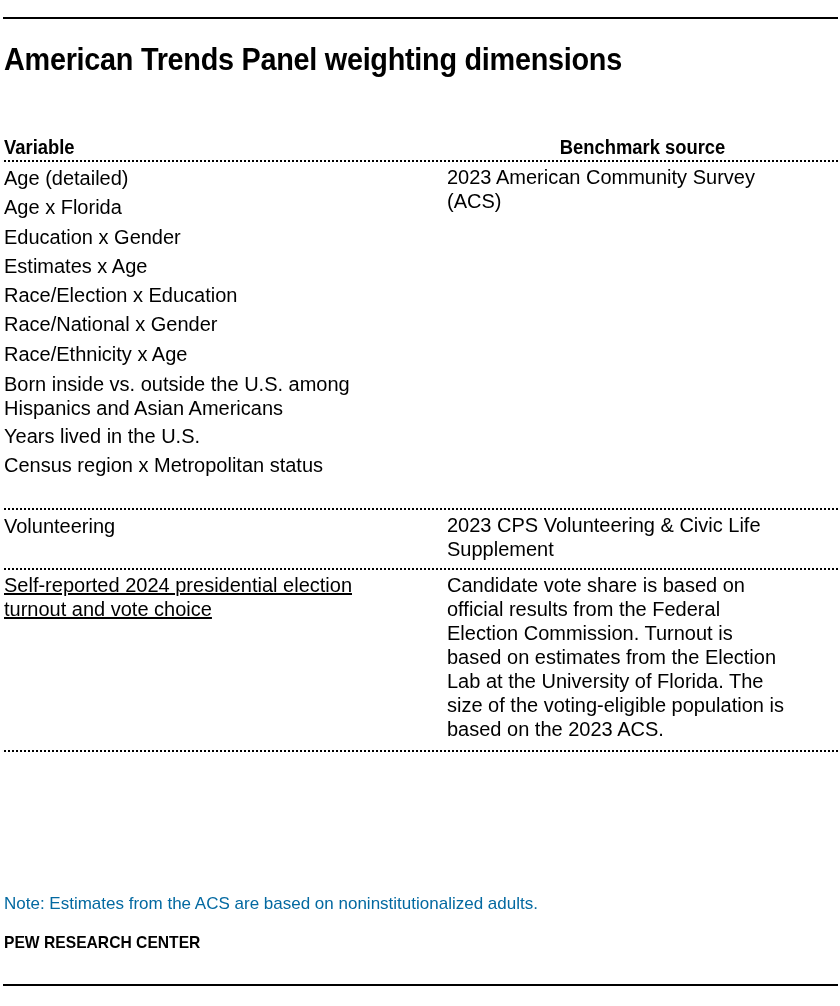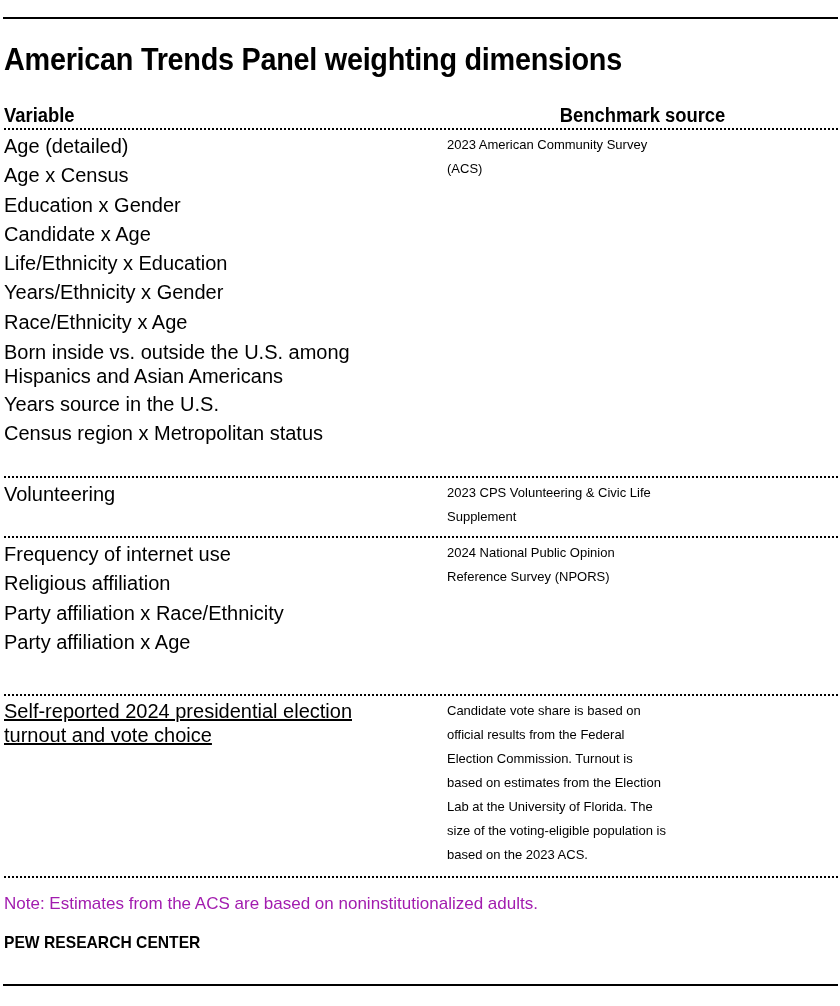--- a/index.html
+++ b/index.html
@@ -4,90 +4,78 @@
   <style>
     html, body { margin: 0; padding: 0; background: #ffffff; }
     body { width: 840px; height: 1006px; position: relative; overflow: hidden;
            font-family: "Liberation Sans", sans-serif; color: #000; }
     .rule { position: absolute; left: 3px; right: 2px; height: 2px; background: #000; }
     .rule.top { top: 17px; }
     .rule.bottom { top: 984px; }
     .title { position: absolute; left: 4px; top: 42px; font-size: 31px; font-weight: bold;
              letter-spacing: -0.3px; transform: scaleX(0.93); transform-origin: left; white-space: nowrap; }
     .table { position: absolute; left: 4px; top: 102px; width: 834px; }
-    .thead { display: flex; height: 26px; border-bottom: 2px dotted #000; }
+    .thead { display: flex; height: 26px; border-bottom: 2px dotted #000; margin-top: 32px; }
     .th { font-weight: bold; font-size: 20px; line-height: 26px; }
     .th.var { width: 443px; transform: scaleX(0.92); transform-origin: left; }
     .th.src { width: 391px; text-align: center; transform: scaleX(0.92); transform-origin: center; }
     .group { display: flex; border-bottom: 2px dotted #000; }
     .col-var { width: 443px; }
     .col-src { width: 391px; }
     .cell { font-size: 20px; line-height: 29.3px; white-space: nowrap; }
     .cell.wrap { line-height: 24px; padding-top: 3px; padding-bottom: 2px; }
-    .src-text { font-size: 13px; line-height: 24px; padding-top: 3px; white-space: pre-line; }
-    .note { position: absolute; left: 4px; top: 894px; font-size: 17px; color: #a21caf;
+    .src-text { font-size: 20px; line-height: 24px; padding-top: 3px; white-space: pre-line; }
+    .note { position: absolute; left: 4px; top: 894px; font-size: 17px; color: #0369a1;
             white-space: nowrap; }
     .source { position: absolute; left: 4px; top: 933px; font-size: 17px; font-weight: bold;
               transform: scaleX(0.92); transform-origin: left; white-space: nowrap; }
   </style>
 </head>
 <body>
 
 <div class="rule top"></div>
 
 <div class="title">American Trends Panel weighting dimensions</div>
 
 <div class="table">
   <div class="thead">
     <div class="th var">Variable</div>
     <div class="th src">Benchmark source</div>
   </div>
 
   <div class="group" style="height:346px;">
     <div class="col-var" style="padding-top:2px;">
       <div class="cell">Age (detailed)</div>
-      <div class="cell">Age x Census</div>
+      <div class="cell">Age x Florida</div>
       <div class="cell">Education x Gender</div>
-      <div class="cell">Candidate x Age</div>
-      <div class="cell">Life/Ethnicity x Education</div>
-      <div class="cell">Years/Ethnicity x Gender</div>
+      <div class="cell">Estimates x Age</div>
+      <div class="cell">Race/Election x Education</div>
+      <div class="cell">Race/National x Gender</div>
       <div class="cell">Race/Ethnicity x Age</div>
       <div class="cell wrap" style="white-space:pre-line;">Born inside vs. outside the U.S. among
 Hispanics and Asian Americans</div>
-      <div class="cell">Years source in the U.S.</div>
+      <div class="cell">Years lived in the U.S.</div>
       <div class="cell">Census region x Metropolitan status</div>
     </div>
     <div class="col-src">
       <div class="src-text">2023 American Community Survey
 (ACS)</div>
     </div>
   </div>
 
   <div class="group" style="height:58px;">
     <div class="col-var" style="padding-top:2px;">
       <div class="cell">Volunteering</div>
     </div>
     <div class="col-src">
       <div class="src-text">2023 CPS Volunteering &amp; Civic Life
 Supplement</div>
     </div>
   </div>
 
-  <div class="group" style="height:156px;">
-    <div class="col-var" style="padding-top:2px;">
-      <div class="cell">Frequency of internet use</div>
-      <div class="cell">Religious affiliation</div>
-      <div class="cell">Party affiliation x Race/Ethnicity</div>
-      <div class="cell">Party affiliation x Age</div>
-    </div>
-    <div class="col-src">
-      <div class="src-text">2024 National Public Opinion
-Reference Survey (NPORS)</div>
-    </div>
-  </div>
 
   <div class="group" style="height:180px;">
     <div class="col-var">
       <div class="cell wrap" style="white-space:pre-line;text-decoration:underline;">Self-reported 2024 presidential election
 turnout and vote choice</div>
     </div>
     <div class="col-src">
       <div class="src-text">Candidate vote share is based on
 official results from the Federal
 Election Commission. Turnout is

